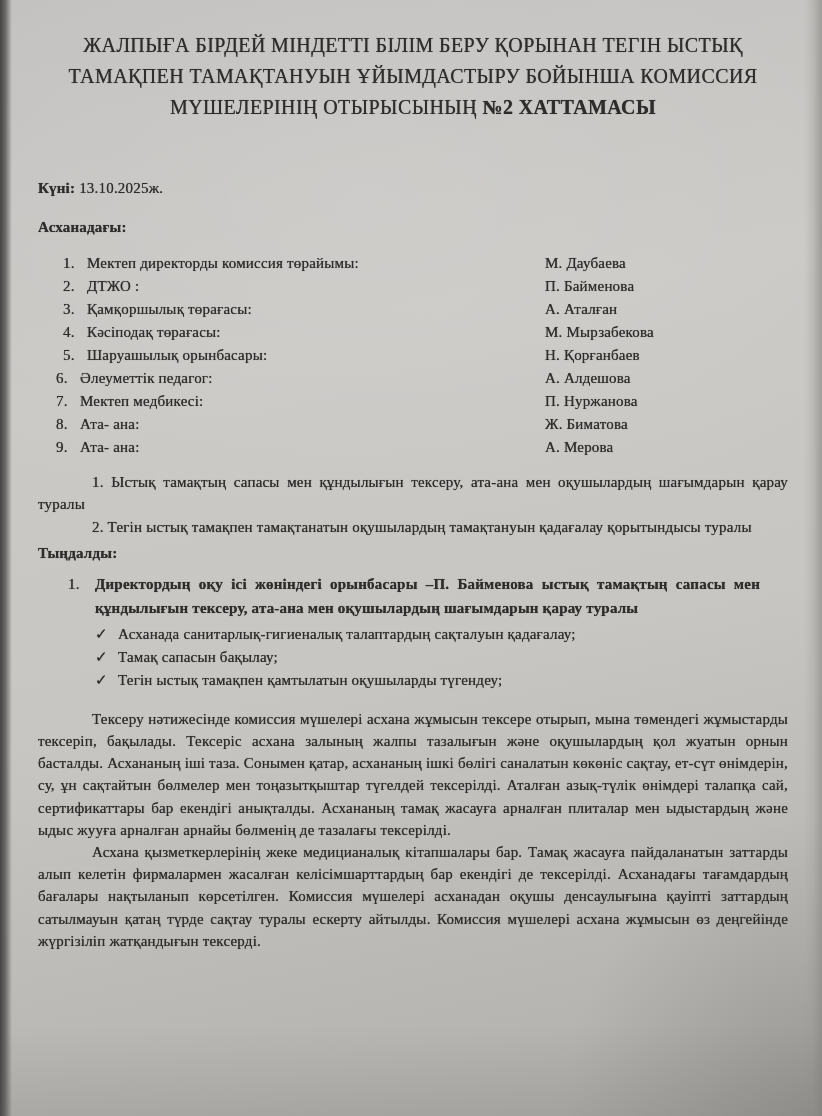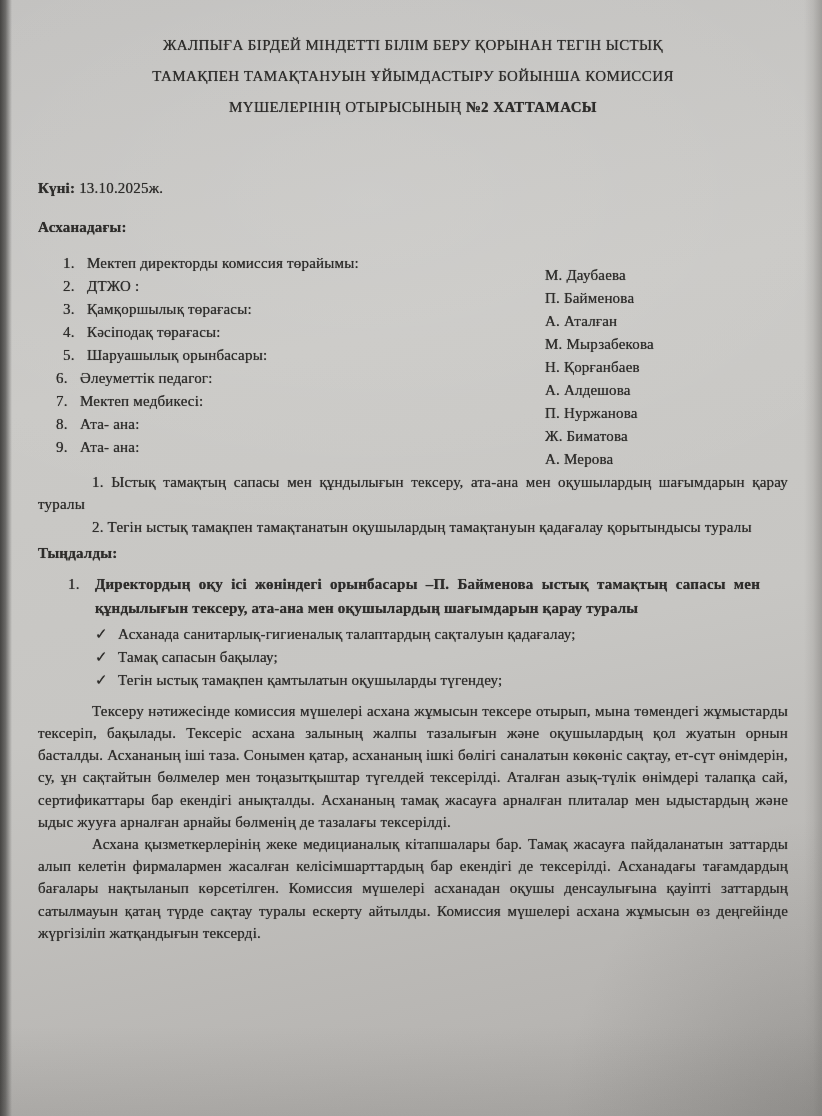--- a/index.html
+++ b/index.html
@@ -46,36 +46,36 @@
     font-size: 15px;
     line-height: 22.4px;
     letter-spacing: 0.2px;
     text-shadow: 0 0 0.7px rgba(46,45,43,0.85);
     filter: blur(0.22px);
   }
 
   .doc-title {
     margin: 30px 26px 0 26px;
     text-align: center;
-    font-size: 15px;
+    font-size: 20px;
     line-height: 31px;
     letter-spacing: 0.4px;
   }
   .bold { font-weight: 700; }
 
   .date-line { margin-top: 54px; }
 
   .section-heading { margin-top: 17px; font-weight: 700; }
 
   .participants { margin-top: 13px; }
   .p-row { position: relative; height: 23px; }
   .p-row.indent-a { padding-left: 25px; }
   .p-row.indent-b { padding-left: 18px; }
   .p-num { display: inline-block; width: 24px; }
-  .p-name { position: absolute; left: 507px; top: 12px; }
+  .p-name { position: absolute; left: 507px; top: 0; }
 
   .total-line { margin-top: 9px; }
 
   .para {
     text-indent: 54px;
     text-align: justify;
     margin: 0;
   }
   .agenda-p1 { margin-top: 12px; }
   .heard-heading { margin-top: 4px; font-weight: 700; }
@@ -85,21 +85,21 @@
     margin-top: 9px;
     line-height: 23.2px;
   }
   .heard-item .num { flex: none; width: 27px; padding-left: 30px; }
   .heard-item .txt { font-weight: 700; text-align: justify; padding-right: 28px; }
 
   .checklist { margin-top: 3px; }
   .check-row { padding-left: 57px; height: 23px; }
   .check-mark { display: inline-block; width: 23px; }
 
-  .body-para2 { margin-top: 8px; line-height: 22.2px; }
+  .body-para2 { margin-top: 16px; line-height: 22.2px; }
   .body-para3 { line-height: 22.2px; }
 </style>
 </head>
 <body>
 
 <div class="page">
   <div class="edge-left"></div>
   <div class="edge-right"></div>
   <div class="corner-shade"></div>
   <div class="bottom-shade"></div>

